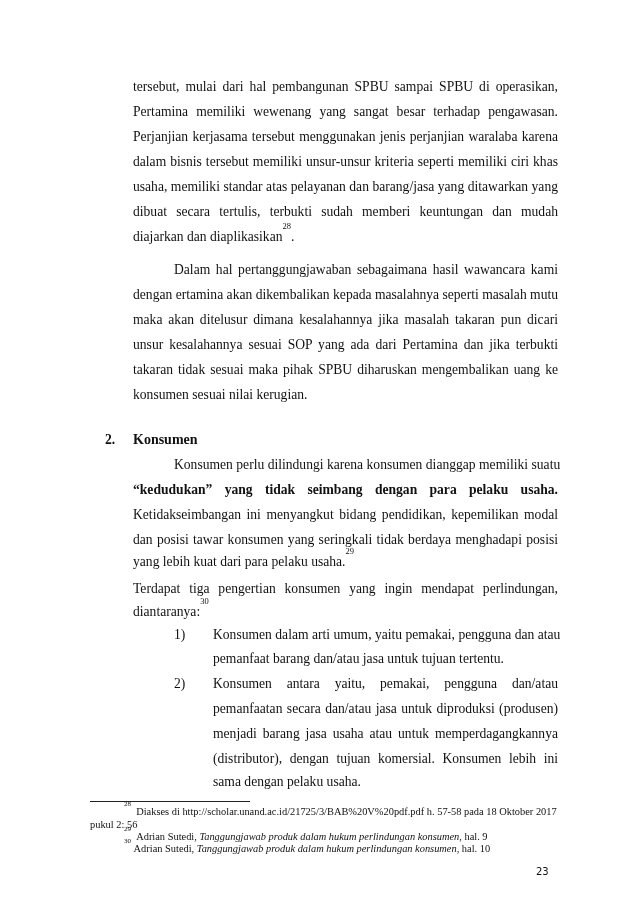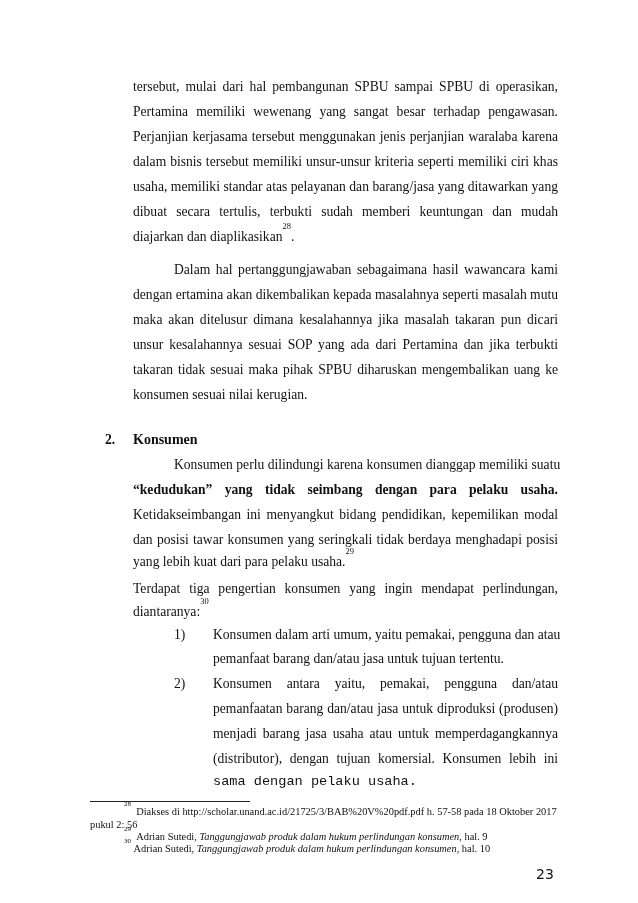--- a/index.html
+++ b/index.html
@@ -12,21 +12,21 @@
   .indent1 { left:174px; width:384px; }
   .list-num { position:absolute; font-size:13.6px; line-height:16px; left:174px; }
   .list-text { left:213px; width:345px; }
   sup { font-size:8.5px; vertical-align:top; position:relative; top:-3px; line-height:0; }
   .heading-num { position:absolute; left:105px; font-weight:bold; font-size:13.6px; line-height:16px; }
   .heading-text { position:absolute; left:133px; font-weight:bold; font-size:14px; line-height:16px; }
   .fn-rule { position:absolute; left:90px; top:775px; width:160px; height:1px; background:#222; }
   .fn { position:absolute; font-size:10.4px; line-height:12px; white-space:nowrap; }
   .fn sup { font-size:7px; top:-2px; }
   .fn i { font-style:italic; }
-  .page-num { position:absolute; left:536px; top:866px; font-family:"DejaVu Sans", sans-serif; font-size:14px; }
+  .page-num { position:absolute; left:536px; top:866px; font-family:"DejaVu Sans", sans-serif; font-size:10px; }
 </style>
 </head>
 <body>
 
 <div class="page">
 
   <div>
     <div class="line body-col j" style="top:79px;">tersebut, mulai dari hal pembangunan SPBU sampai SPBU di operasikan,</div>
     <div class="line body-col j" style="top:104px;">Pertamina memiliki wewenang yang sangat besar terhadap pengawasan.</div>
     <div class="line body-col j" style="top:129px;">Perjanjian kerjasama tersebut menggunakan jenis perjanjian waralaba karena</div>
@@ -65,24 +65,24 @@
 
   <div>
     <div>
       <span class="list-num" style="top:627px;">1)</span>
       <div class="line list-text j" style="top:627px;">Konsumen dalam arti umum, yaitu pemakai, pengguna dan atau</div>
       <div class="line list-text" style="top:651px;">pemanfaat barang  dan/atau jasa untuk tujuan tertentu.</div>
     </div>
     <div>
       <span class="list-num" style="top:676px;">2)</span>
       <div class="line list-text j" style="top:676px;">Konsumen antara yaitu, pemakai, pengguna dan/atau</div>
-      <div class="line list-text j" style="top:701px;">pemanfaatan barang dan/atau jasa untuk diproduksi (produsen)</div>
+      <div class="line list-text j" style="top:701px;">pemanfaatan secara dan/atau jasa untuk diproduksi (produsen)</div>
       <div class="line list-text j" style="top:726px;">menjadi barang jasa usaha atau untuk memperdagangkannya</div>
       <div class="line list-text j" style="top:751px;">(distributor), dengan tujuan komersial. Konsumen lebih ini</div>
-      <div class="line list-text" style="top:774px;font-family:Liberation Mono, monospace;">sama dengan pelaku usaha.</div>
+      <div class="line list-text" style="top:774px;">sama dengan pelaku usaha.</div>
     </div>
   </div>
 
   <div class="fn-rule" style="top:801px;"></div>
 
   <div>
     <div class="fn" style="top:806px; left:124px;">
       <sup>28</sup>&nbsp;&nbsp;<span>Diakses di http://scholar.unand.ac.id/21725/3/BAB%20V%20pdf.pdf h. 57-58 pada 18 Oktober 2017</span>
     </div>
     <div class="fn" style="top:819px; left:90px;">pukul 2: 56</div>

